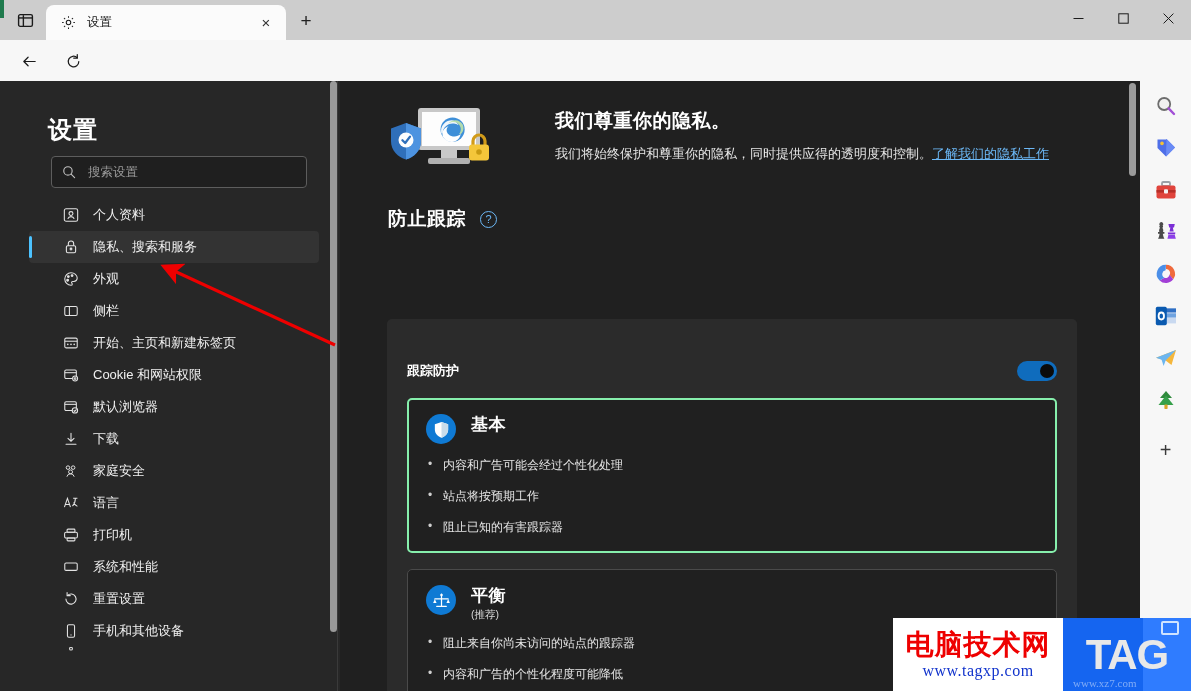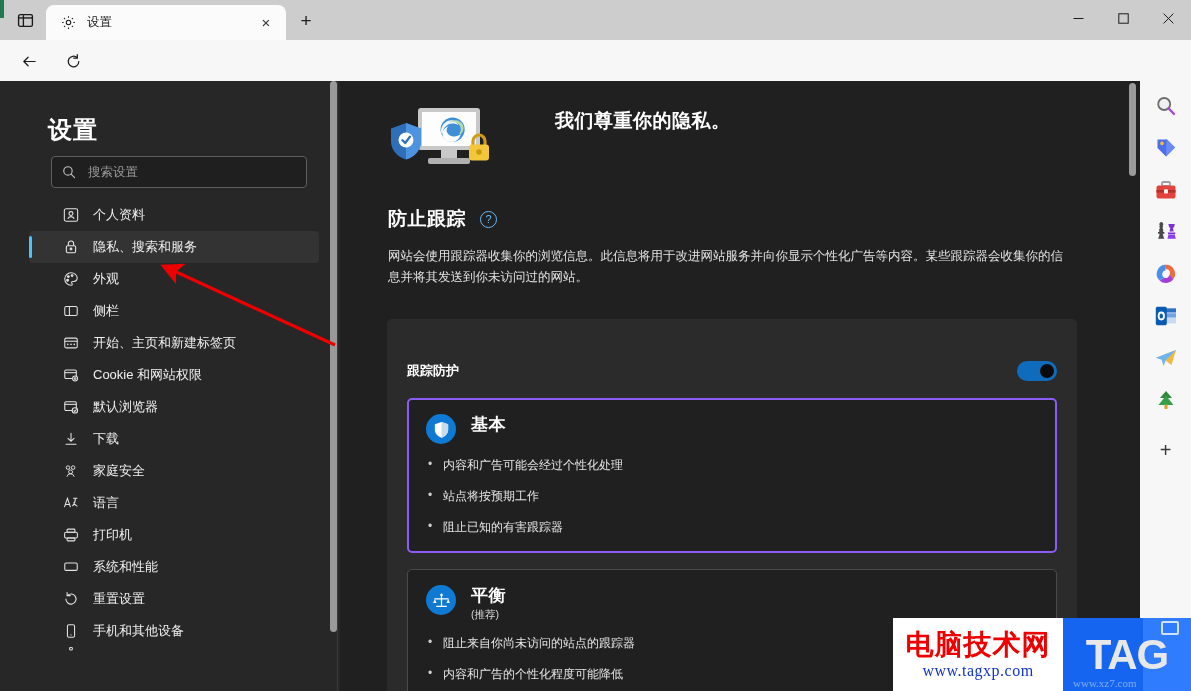--- a/index.html
+++ b/index.html
@@ -209,21 +209,21 @@
   }
   .toggle .knob {
     position: absolute; right: 3px; top: 3px; width: 14px; height: 14px;
     background: #0b0b0b; border-radius: 50%;
   }
 
   .opt-card {
     margin-top: 16px; border: 1px solid #4a4a4a; border-radius: 5px;
     padding: 15px 18px 17px 18px; background: #202020;
   }
-  .opt-card.selected { border: 2px solid #8b5cf6; padding: 14px 17px 16px 17px; }
+  .opt-card.selected { border: 2px solid #86efac; padding: 14px 17px 16px 17px; }
   .opt-head { display: flex; align-items: flex-start; }
   .opt-ico {
     width: 30px; height: 30px; border-radius: 50%; background: #0f7ad4;
     display: flex; align-items: center; justify-content: center;
     flex: 0 0 30px; color: #ffffff;
   }
   .opt-titles { margin-left: 15px; }
   .opt-title { font-size: 17px; font-weight: 700; color: #ffffff; letter-spacing: .5px; line-height: 22px; }
   .opt-sub { font-size: 10.5px; color: #d8d8d8; margin-top: 1px; }
   .opt-bullets { margin-top: 13px; padding-left: 17px; }
@@ -678,29 +678,29 @@
             </g>
             <g transform="translate(80,32)">
               <path d="M5 10 V6 a6 6 0 0 1 12 0 v4" fill="none" stroke="#d19b1a" stroke-width="3.2"></path>
               <rect x="1" y="9.5" width="20" height="16" rx="3" fill="#f4c63a"></rect>
               <circle cx="11" cy="17" r="2.8" fill="#c89a12"></circle>
             </g>
           </svg>
         </div>
         <div class="hero-text">
           <div class="hero-h1">我们尊重你的隐私。</div>
+          <div class="hero-p"><span>我们将始终保护和尊重你的隐私，同时提供应得的透明度和控制。</span><a href="#">了解我们的隐私工作</a></div>
         </div>
       </div>
 
       <div class="sec-head">
         <div class="sec-title">防止跟踪</div>
         <div class="help-ico">?</div>
       </div>
 
-      <div class="sec-desc">网站会使用跟踪器收集你的浏览信息。此信息将用于改进网站服务并向你显示个性化广告等内容。某些跟踪器会收集你的信息并将其发送到你未访问过的网站。</div>
 
       <div class="tp-card">
         <div class="tp-row">
           <span class="tp-label">跟踪防护</span>
           <span class="toggle">
               <span class="knob"></span>
             </span>
         </div>
 
         <div class="opt-card selected">

